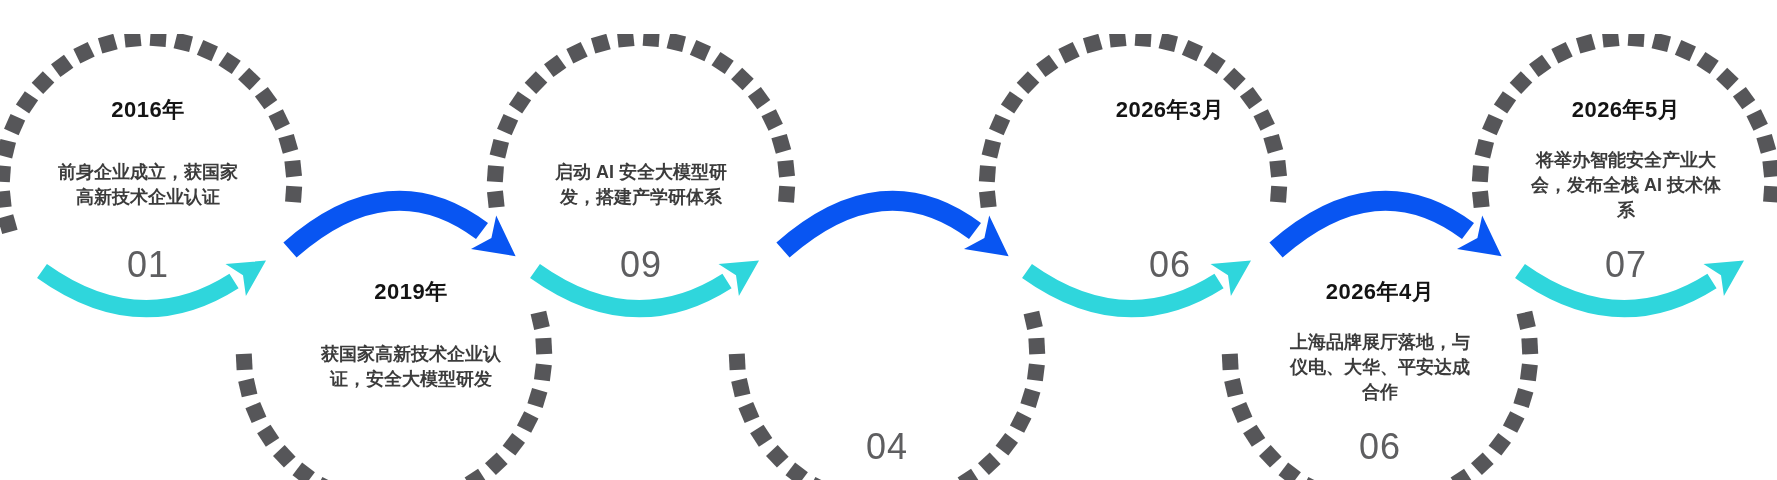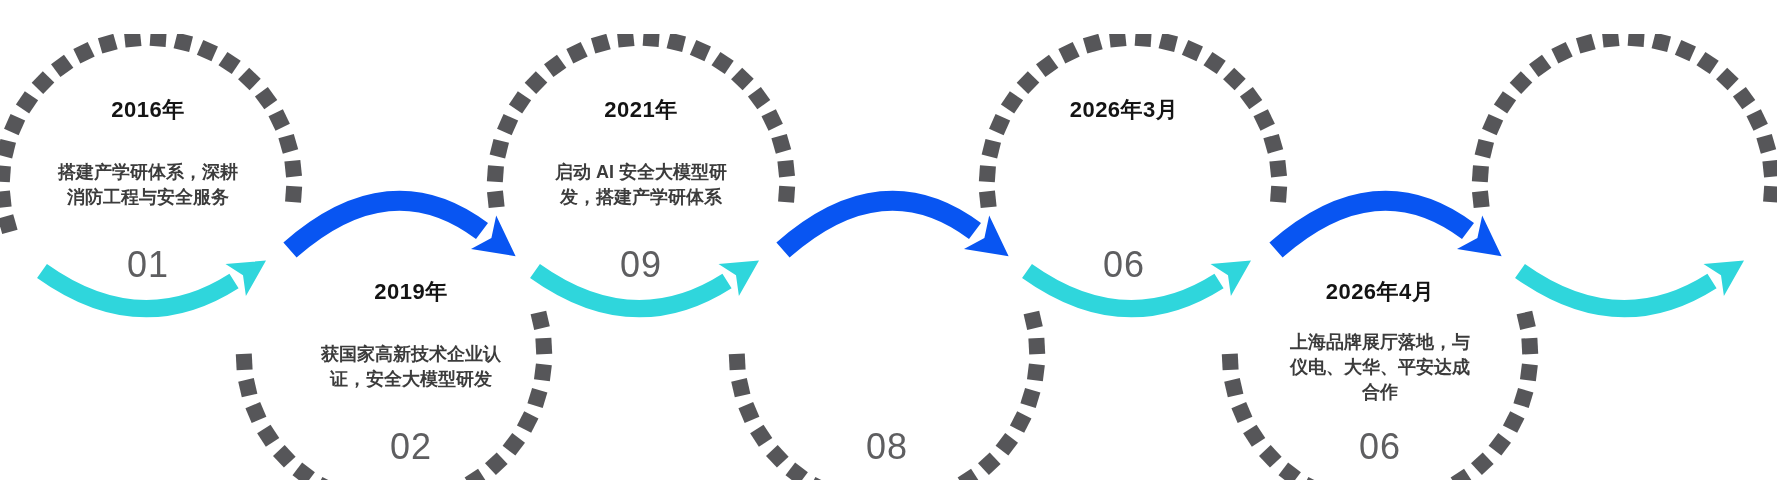--- a/index.html
+++ b/index.html
@@ -227,51 +227,56 @@
       </g>
       <g>
         <path d="M 1520 237 Q 1618 307 1712 247" fill="none" stroke="#2fd6dc" stroke-width="17"></path>
         <polygon points="1744.0,226.6 1723.9,261.9 1721.0,241.3 1703.5,229.9" fill="#2fd6dc"></polygon>
       </g>
     </svg>
 
   <div class="milestone pos-top" style="left:28px">
     <div class="date">2016年</div>
     <div class="desc-wrap">
-      <div class="desc">搭建产学研体系，深耕消防工程与安全服务</div>
+      <div class="desc">前身企业成立，获国家高新技术企业认证</div>
     </div>
     <div class="num">01</div>
   </div>
 
   <div class="milestone pos-bottom" style="left:291px">
     <div class="date">2019年</div>
     <div class="desc-wrap">
       <div class="desc">获国家高新技术企业认证，安全大模型研发</div>
     </div>
-    <div class="num">02</div>
   </div>
 
   <div class="milestone pos-top" style="left:521px">
-    <div class="date">2021年</div>
     <div class="desc-wrap">
       <div class="desc">启动 AI 安全大模型研发，搭建产学研体系</div>
     </div>
     <div class="num">09</div>
   </div>
 
   <div class="milestone pos-bottom" style="left:767px">
-    <div class="num">08</div>
-  </div>
-
-  <div class="milestone pos-top" style="left:1004px">
+    <div class="num">04</div>
+  </div>
+
+  <div class="milestone pos-top" style="left:1050px">
     <div class="date">2026年3月</div>
     <div class="num">06</div>
   </div>
 
   <div class="milestone pos-bottom" style="left:1260px">
     <div class="date">2026年4月</div>
     <div class="desc-wrap">
       <div class="desc">上海品牌展厅落地，与仪电、大华、平安达成合作</div>
     </div>
     <div class="num">06</div>
   </div>
 
+  <div class="milestone pos-top" style="left:1506px">
+    <div class="date">2026年5月</div>
+    <div class="desc-wrap">
+      <div class="desc">将举办智能安全产业大会，发布全栈 AI 技术体系</div>
+    </div>
+    <div class="num">07</div>
+  </div>
 </div>
 
 </body></html>

